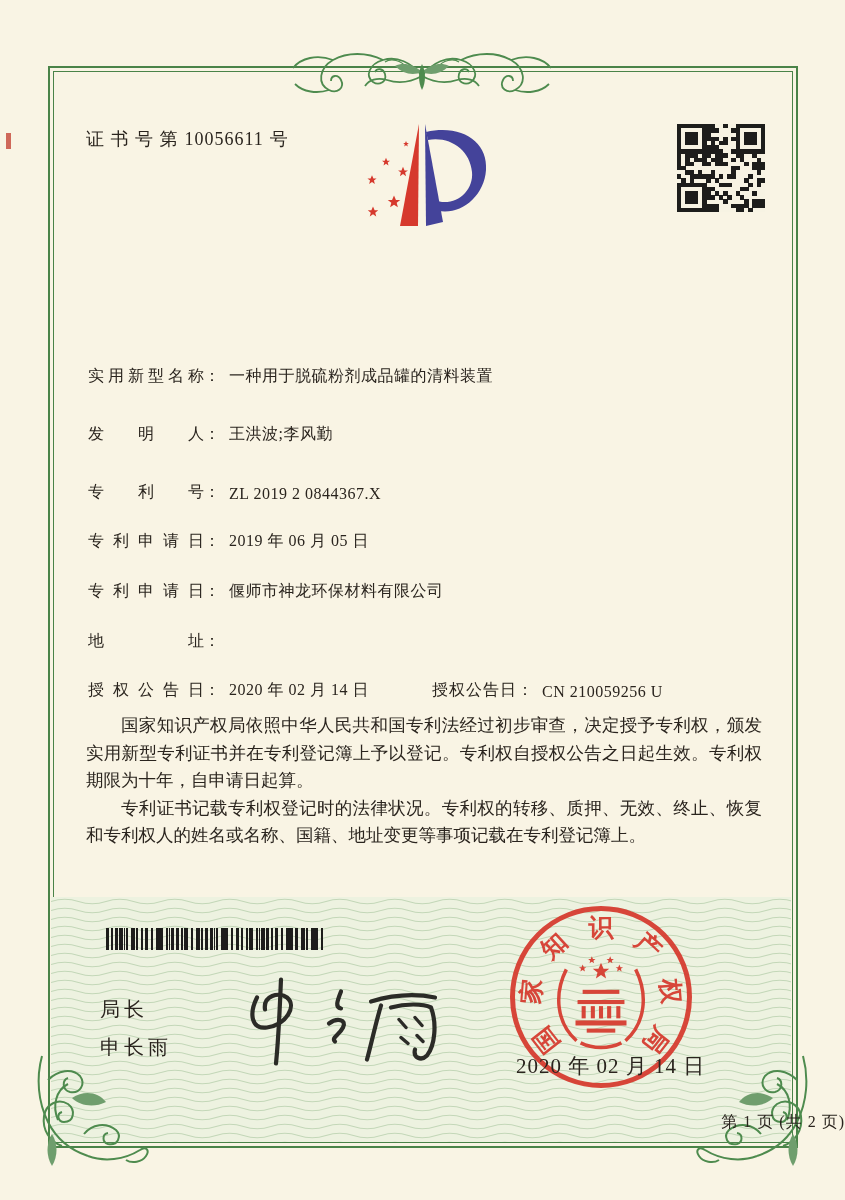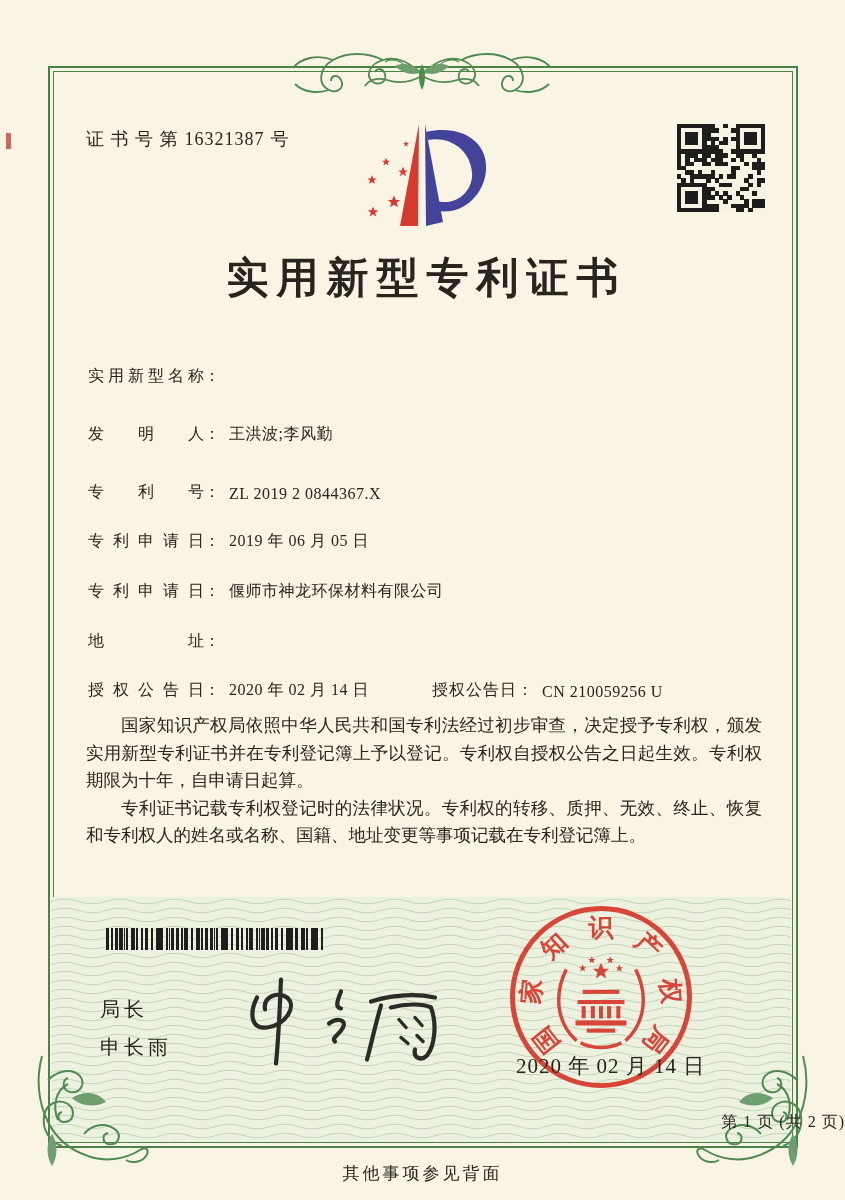--- a/index.html
+++ b/index.html
@@ -95,21 +95,21 @@
       <path d="M30,70 C24,56 28,40 40,34"></path>
       <path d="M34,96 C22,92 14,80 16,66 C18,54 30,48 40,54 C48,60 46,72 36,72 C30,72 28,64 34,62"></path>
       <path d="M60,106 C76,112 96,110 112,100 C118,96 122,100 118,106 C114,112 104,114 98,110"></path>
       <path d="M56,84 C64,74 78,72 88,80 C94,86 90,96 80,94 C74,92 74,84 80,83"></path>
     </g>
     <path d="M44,48 C56,40 70,42 78,52 C66,58 52,56 44,48 Z" fill="#6f9e6d"></path>
     <path d="M24,84 C30,94 30,106 24,116 C18,106 18,94 24,84 Z" fill="#6f9e6d"></path>
   </svg>
 
   <div class="cert-no">
-    <span>证 书 号 第</span><span class="num">16321387</span><span>号</span>
+    <span>证 书 号 第</span><span class="num">10056611</span><span>号</span>
   </div>
 
   <svg class="logo" viewBox="0 0 155 112">
     <defs>
       <path id="star" d="M0,-10 L2.94,-3.09 L9.51,-3.09 L4.05,1.18 L5.88,8.09 L0,4 L-5.88,8.09 L-4.05,1.18 L-9.51,-3.09 L-2.94,-3.09 Z"></path>
     </defs>
     <path d="M84,12 C120,4 146,22 144,50 C142,80 112,100 88,88 L92,80 C112,88 132,72 130,52 C128,30 108,16 86,20 Z" fill="#44439a"></path>
     <path d="M77,4 L58,106 L76,106 Z" fill="#d6392d"></path>
     <path d="M83,4 L84,106 L101,102 Z" fill="#44439a"></path>
     <use href="#star" transform="translate(64,24) scale(0.30)" fill="#d6392d"></use>
@@ -345,25 +345,25 @@
       <div style="position: absolute; left: 20.9524px; top: 83.8095px; width: 4.49048px; height: 4.49048px; background: rgb(29, 29, 27);"></div>
       <div style="position: absolute; left: 25.1429px; top: 83.8095px; width: 4.49048px; height: 4.49048px; background: rgb(29, 29, 27);"></div>
       <div style="position: absolute; left: 29.3333px; top: 83.8095px; width: 4.49048px; height: 4.49048px; background: rgb(29, 29, 27);"></div>
       <div style="position: absolute; left: 33.5238px; top: 83.8095px; width: 4.49048px; height: 4.49048px; background: rgb(29, 29, 27);"></div>
       <div style="position: absolute; left: 37.7143px; top: 83.8095px; width: 4.49048px; height: 4.49048px; background: rgb(29, 29, 27);"></div>
       <div style="position: absolute; left: 58.6667px; top: 83.8095px; width: 4.49048px; height: 4.49048px; background: rgb(29, 29, 27);"></div>
       <div style="position: absolute; left: 62.8571px; top: 83.8095px; width: 4.49048px; height: 4.49048px; background: rgb(29, 29, 27);"></div>
       <div style="position: absolute; left: 71.2381px; top: 83.8095px; width: 4.49048px; height: 4.49048px; background: rgb(29, 29, 27);"></div>
     </div>
 
-  <div class="title">实用新型专利证书</div>
 
   <div class="frow" style="top:366px">
     <span class="flabel">实用新型名称</span>
       <span class="colon">：</span>
+      <span class="fvalue">一种用于脱硫粉剂成品罐的清料装置</span>
   </div>
   <div class="frow" style="top:424px">
     <span class="flabel">发明人</span>
       <span class="colon">：</span>
       <span class="fvalue">王洪波;李风勤</span>
   </div>
   <div class="frow" style="top:482px">
     <span class="flabel">专利号</span>
       <span class="colon">：</span>
       <span class="fvalue">ZL 2019 2 0844367.X</span>
@@ -444,15 +444,14 @@
         <rect x="56" y="56" width="4" height="12" stroke="none"></rect>
         <rect x="65" y="56" width="4" height="12" stroke="none"></rect>
         <rect x="25" y="70" width="50" height="5" stroke="none"></rect>
         <rect x="36" y="78" width="28" height="4" stroke="none"></rect>
       </g>
     </svg>
   </div>
   <div class="seal-date">2020 年 02 月 14 日</div>
 
   <div class="page-info">第 1 页 (共 2 页)</div>
-  <div class="back-note">其他事项参见背面</div>
 
 </div>
 
 </body></html>

